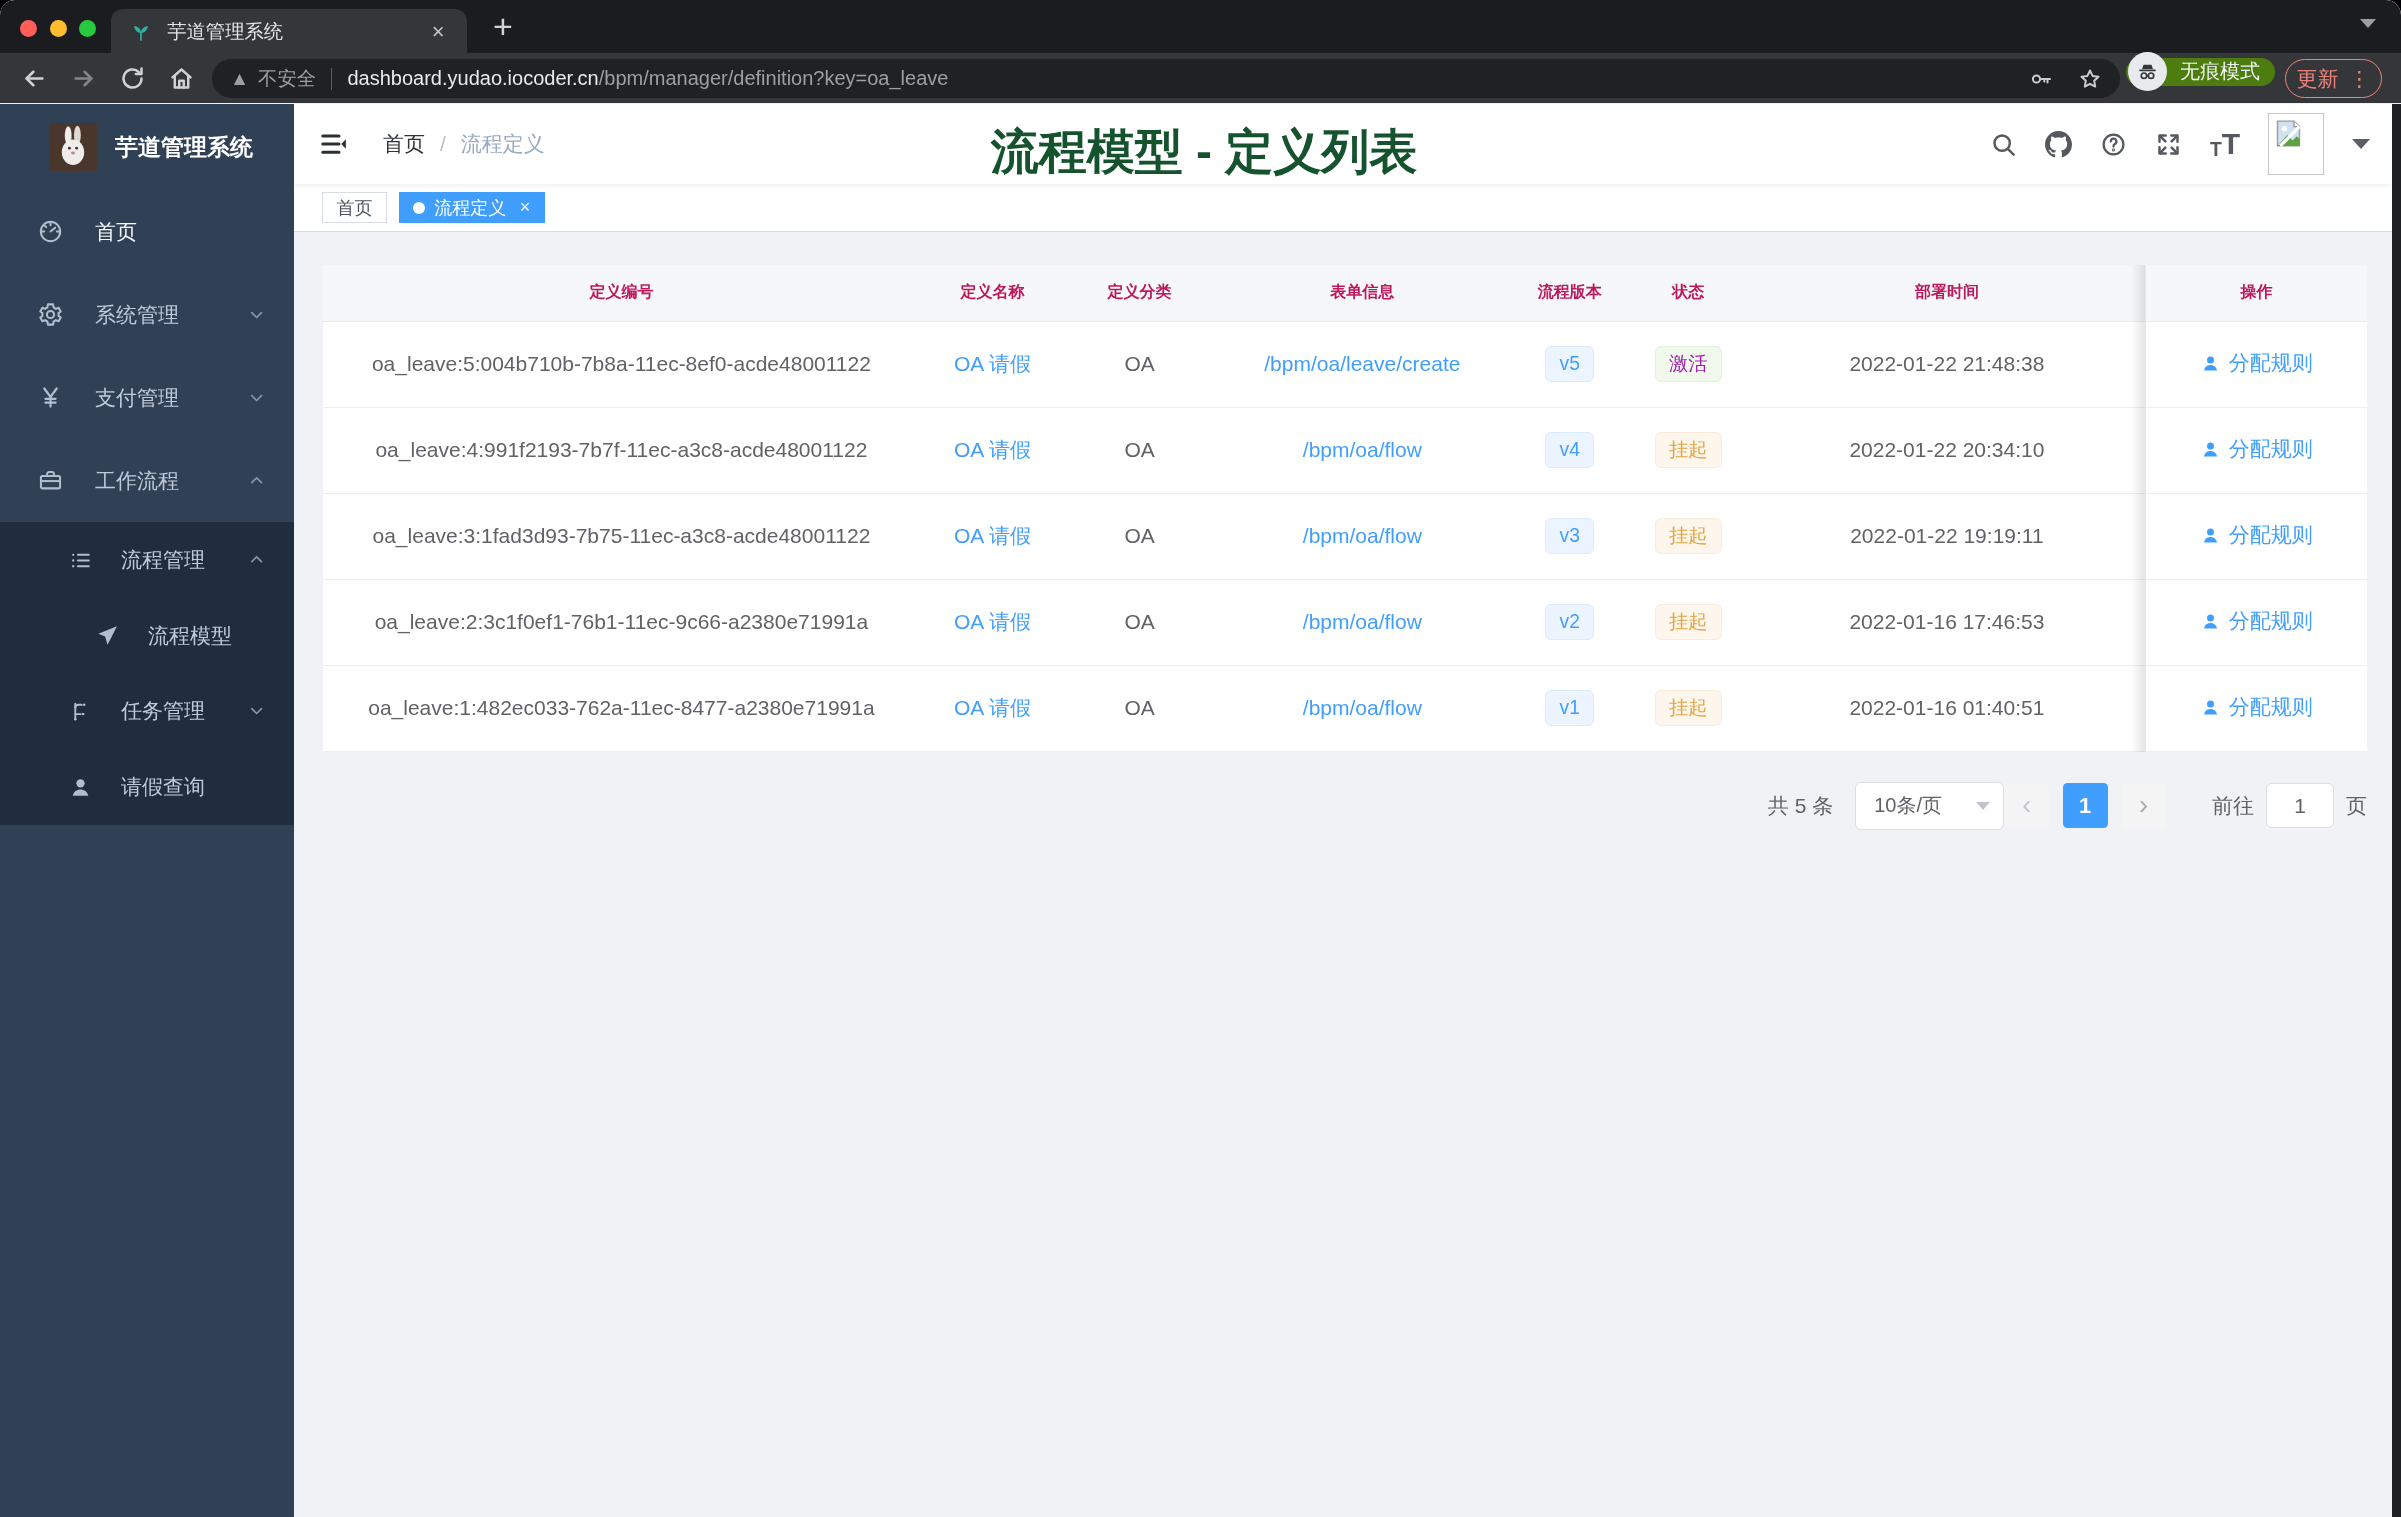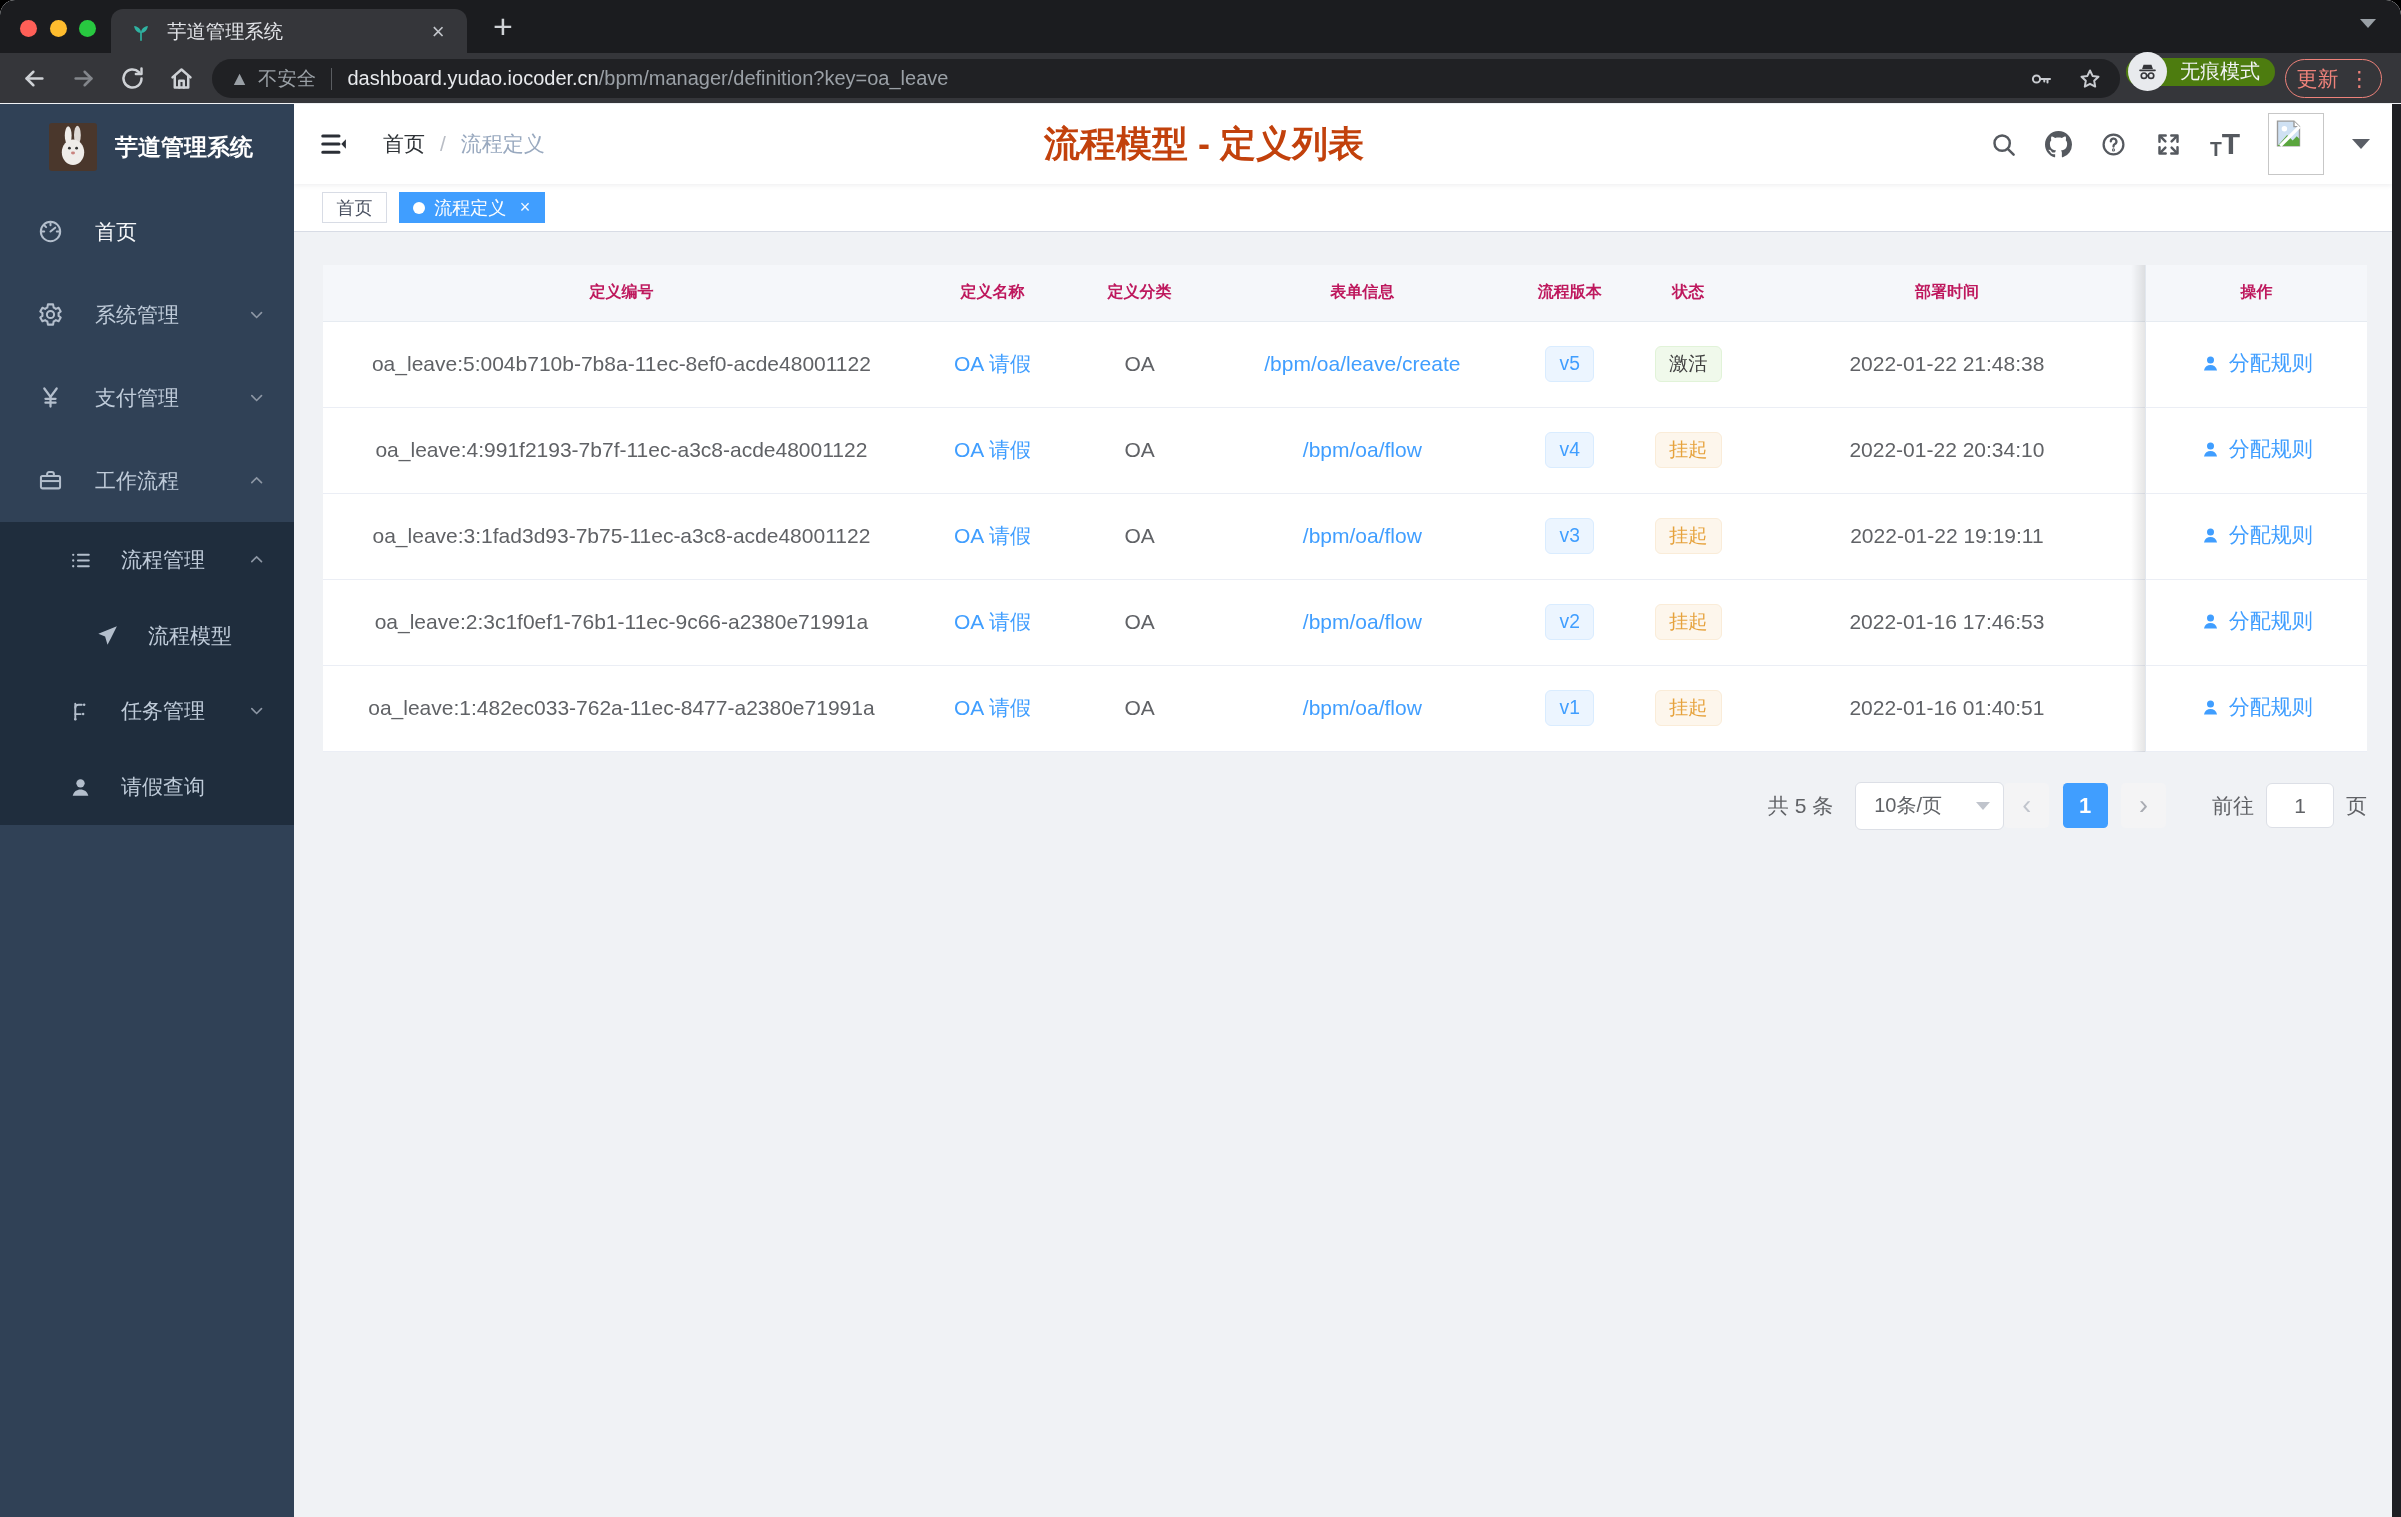--- a/index.html
+++ b/index.html
@@ -59,21 +59,21 @@
   .rightstrip { position:absolute; top:104px; right:0; width:9px; bottom:0; background:#1e1f23; z-index:6; }
 
   
   .main { position:absolute; top:104px; left:294px; right:9px; bottom:0; background:#f0f2f5; }
   .appheader { position:relative; height:80px; background:#fff; display:flex; align-items:center; padding:0 22px 0 25px; box-shadow:0 1.5px 4.5px rgba(0,21,41,.06); }
   .hamburger { width:30px; height:30px; color:#2b2f36; flex:0 0 auto; }
   .breadcrumb { display:flex; align-items:center; margin-left:34px; font-size:21px; }
   .bc-root { color:#2f3337; }
   .bc-sep { color:#b8bcc4; margin:0 15px; }
   .bc-cur { color:#99a9bf; }
-  .overlay-title { position:absolute; left:910px; top:16.3px; transform:translateX(-50%); font-size:36px; font-weight:bold; color:#c2410c; white-space:nowrap; z-index:9; }
+  .overlay-title { position:absolute; left:910px; top:16.3px; transform:translateX(-50%); font-size:48px; font-weight:bold; color:#14532d; white-space:nowrap; z-index:9; }
   .hdr-icons { margin-left:auto; display:flex; align-items:center; gap:28px; }
   .hicon { width:27px; height:27px; color:#55595f; }
   .size-ic { color:#55595f; font-weight:bold; display:flex; align-items:flex-end; line-height:1; }
   .size-ic .t-sm { font-size:19.3px; } .size-ic .t-lg { font-size:30px; }
   .avatar-box { width:56px; height:62px; background:#fff; border:1.5px solid #c7c7c7; display:flex; align-items:flex-start; padding:3px; }
   .avatar-box svg { width:33px; height:33px; }
   .hdr-caret { width:0; height:0; border-left:9px solid transparent; border-right:9px solid transparent; border-top:10.4px solid #5a5e66; }
 
   .tagsbar { height:48px; background:#fff; border-bottom:1.5px solid #d8dce5; display:flex; align-items:center; padding-left:28px; gap:12px; }
   .tag { height:31px; display:inline-flex; align-items:center; padding:0 13.4px; border:1.5px solid #d8dce5; background:#fff; color:#495060; font-size:18px; white-space:nowrap; }
@@ -82,21 +82,21 @@
   .tag-close { font-size:18px; margin-left:4.5px; opacity:.95; }
 
   .content { padding:33px 25px 0 29px; }
   .table-card { position:relative; background:#fff; }
   table { width:100%; border-collapse:collapse; table-layout:fixed; }
   th { height:56px; background:#f5f7fa; color:#be185d; font-size:16px; font-weight:bold; text-align:center; border-bottom:1.5px solid #e6ebf1; }
   td { height:86px; text-align:center; font-size:21px; color:#606266; border-bottom:1.5px solid #ebeef5; background:#fff; }
   .cell-link { color:#409eff; text-decoration:none; }
   .vbadge { display:inline-block; background:#ecf5ff; border:1.5px solid #d9ecff; color:#409eff; border-radius:6px; padding:7.4px 13.4px; font-size:19.3px; line-height:1; }
   .sbadge { display:inline-block; border-radius:6px; padding:7.4px 13.4px; font-size:19.3px; line-height:1; border:1.5px solid transparent; }
-  .sbadge.success { background:#f0f9eb; border-color:#e1f3d8; color:#404040;text-align:right; }
+  .sbadge.success { background:#f0f9eb; border-color:#e1f3d8; color:#a21caf;text-align:right; }
   .sbadge.warning { background:#fdf6ec; border-color:#faecd8; color:#e6a23c; }
   .op-link { display:inline-flex; align-items:center; gap:7.4px; color:#409eff; font-size:21px; }
   .op-link svg { width:21px; height:21px; }
   .fixed-line { position:absolute; top:0; bottom:0; right:10.8%; width:1.5px; background:#e2e7ee; z-index:3; }
   .fixed-shadow { position:absolute; top:0; bottom:0; right:calc(10.8% + 1.5px); width:13.4px; background:linear-gradient(to left, rgba(0,0,0,.10), rgba(0,0,0,0)); z-index:3; }
 
   .pagination { display:flex; align-items:center; justify-content:flex-end; margin:30px 0 0 0; font-size:21px; color:#606266; }
   .pg-total { margin-right:22px; }
   .pg-select { width:149px; height:48px; border:1.5px solid #dcdfe6; border-radius:6px; background:#fff; display:flex; align-items:center; padding:0 13.4px 0 18px; color:#606266; font-size:20px; }
   .pg-select .sel-label { flex:1; }

